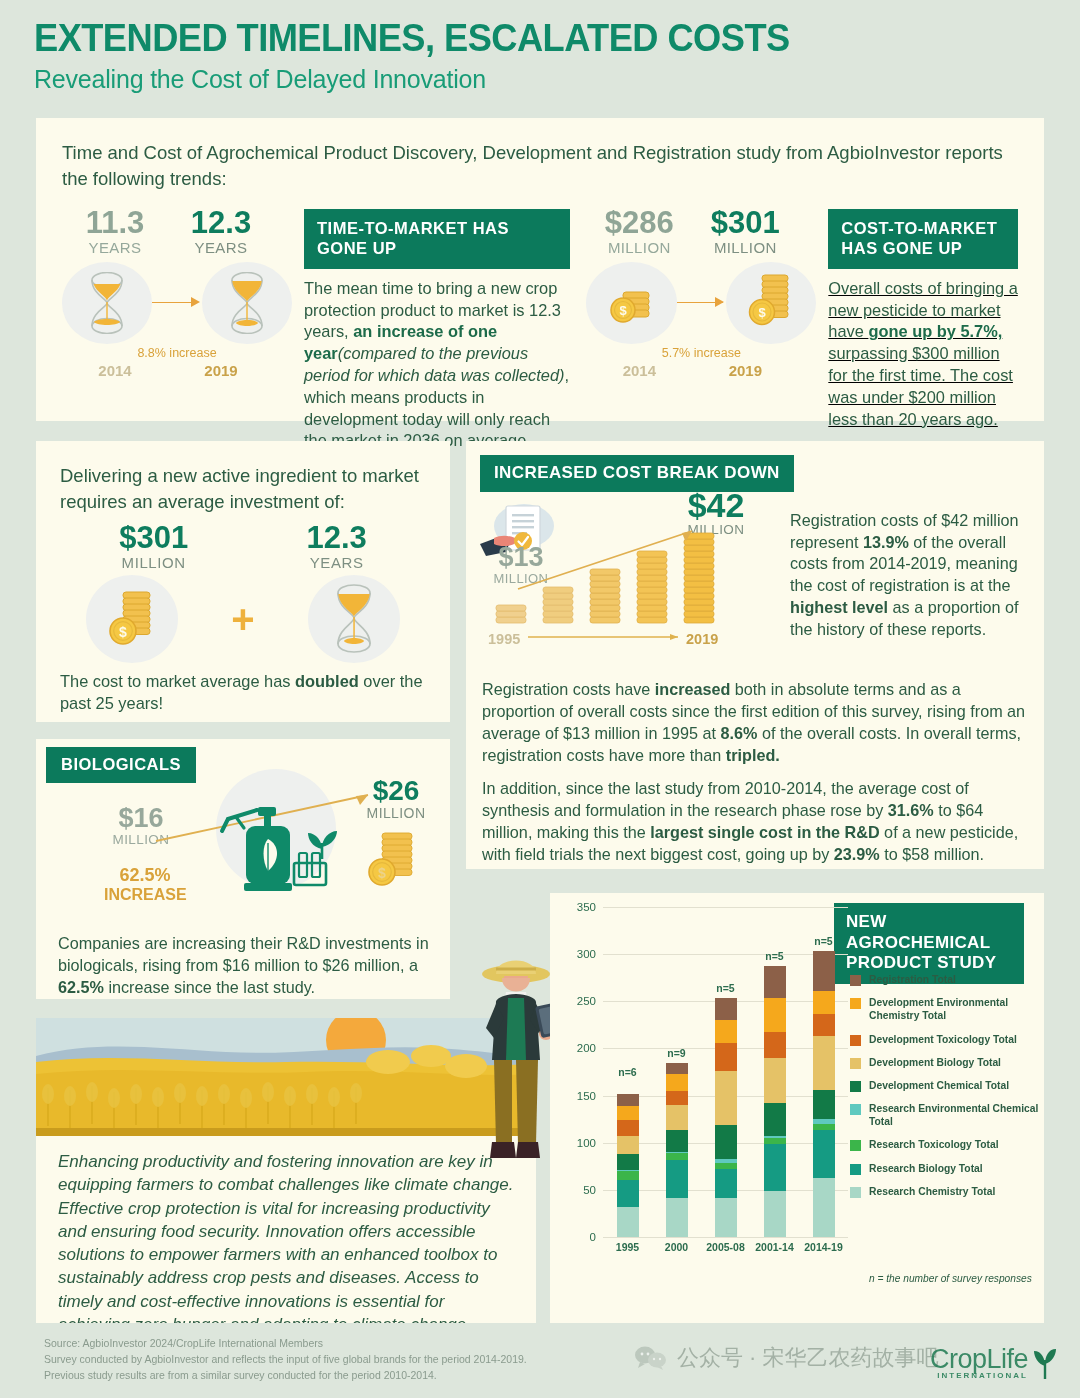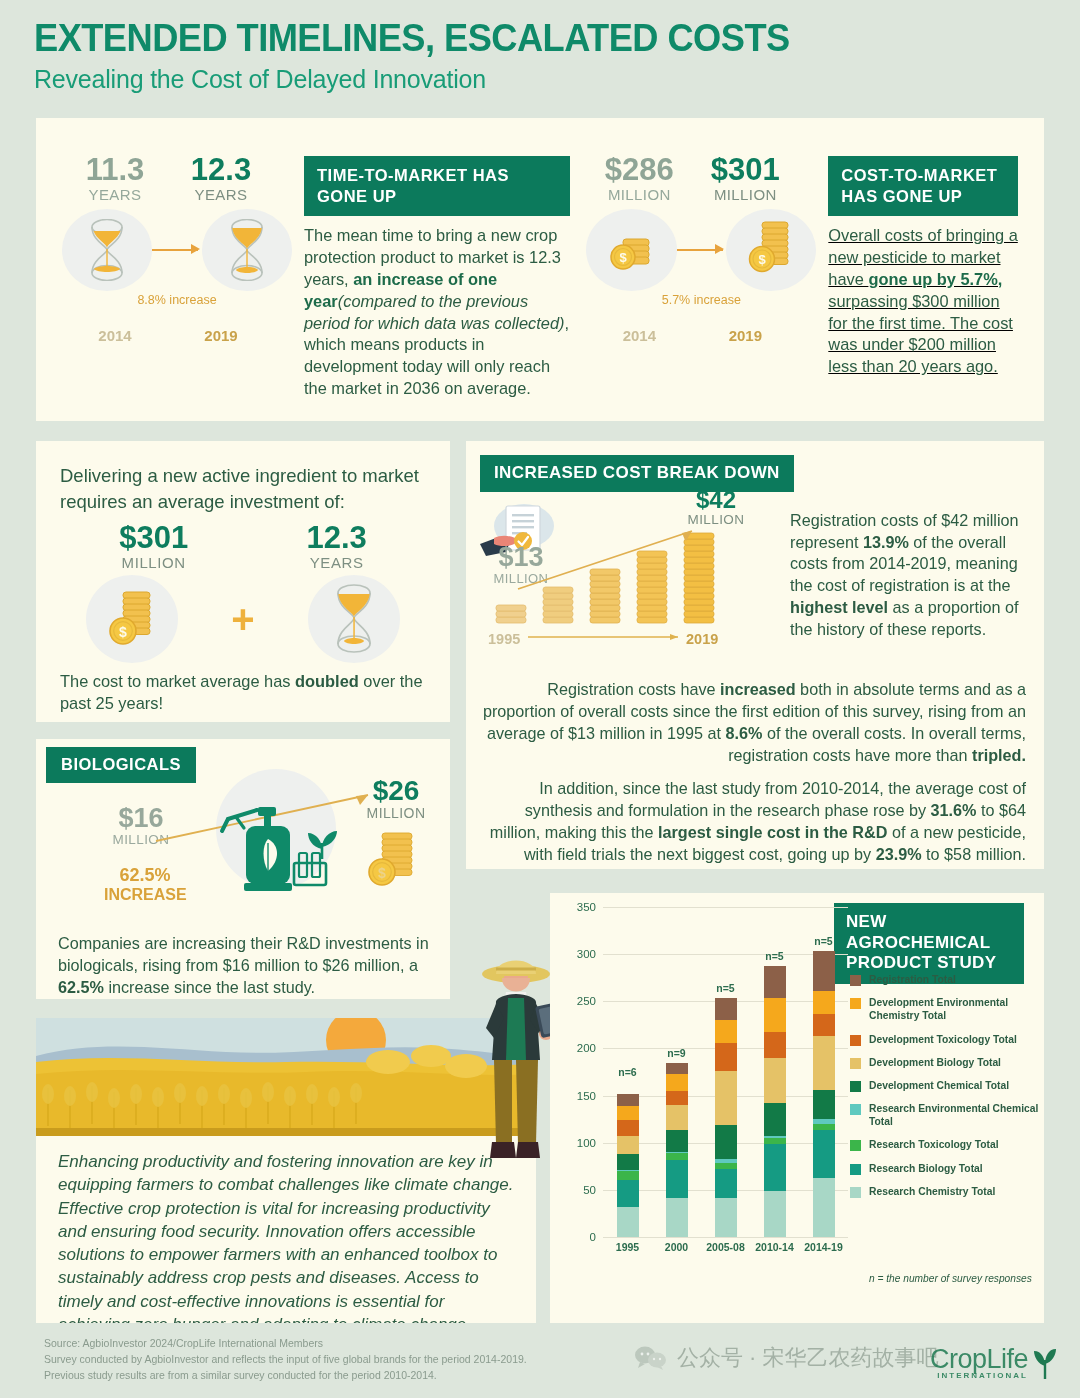--- a/index.html
+++ b/index.html
@@ -50,21 +50,21 @@
   .arrow-mid { width: 52px; height: 30px; position: relative; }
   .arrow-mid:after {
     content: ""; position: absolute; left: 0; top: 14px; width: 46px; height: 1.6px;
     background: #e8a33d;
   }
   .arrow-mid:before {
     content: ""; position: absolute; right: 2px; top: 9px;
     border-left: 9px solid #e8a33d; border-top: 5.5px solid transparent; border-bottom: 5.5px solid transparent;
   }
   .incr { text-align: center; font-size: 12.5px; color: #d9a23a; margin-top: 2px; }
-  .yearrow { display: flex; margin-top: 20px; align-items: center; }
+  .yearrow { display: flex; margin-top: 2px; align-items: center; }
   .yearrow span { width: 106px; text-align: center; font-size: 15px; color: #c9a24a; font-weight: bold; }
   .yearrow span.y1 { color: #cbbf9a; }
 
   .tagbox {
     background: #0c7a5c; color: #fff; font-size: 16.5px; font-weight: bold;
     letter-spacing: .5px; padding: 9px 13px 10px 13px; line-height: 1.25; display: inline-block;
   }
   .body-txt { font-size: 16.4px; color: #2c5c43; line-height: 1.33; margin-top: 9px; }
   .body-txt b { color: #1d6b4a; }
   .body-txt i { font-style: italic; }
@@ -80,21 +80,21 @@
   .plus { font-size: 40px; color: #eeb13c; font-weight: bold; line-height: 1; }
   .inv-foot { font-size: 16.4px; color: #2c5c43; line-height: 1.34; margin-top: 8px; }
 
   
   #panel-break { left: 466px; top: 441px; width: 578px; height: 428px; padding: 0; }
   .bk-tag { background: #0c7a5c; color:#fff; font-size: 17px; font-weight: bold; letter-spacing: .4px;
             padding: 8px 14px 9px 14px; display:inline-block; margin: 14px 0 0 14px; }
   .bk-top { display: flex; padding: 0 14px; }
   .bk-chart { width: 300px; position: relative; height: 175px; }
   .bk-text { flex: 1; font-size: 16.2px; color: #2c5c43; line-height: 1.34; padding: 18px 4px 0 10px; }
-  .bk-para { font-size: 16.2px; color: #2c5c43; line-height: 1.35; padding: 0 18px 0 16px; margin-top: 12px; text-align: right; }
+  .bk-para { font-size: 16.2px; color: #2c5c43; line-height: 1.35; padding: 0 18px 0 16px; margin-top: 12px; }
 
   
   #panel-bio { left: 36px; top: 739px; width: 414px; height: 260px; padding: 0; }
   .bio-tag { background:#0c7a5c; color:#fff; font-size:16.5px; font-weight:bold; letter-spacing:.5px;
              padding: 8px 15px 9px 15px; display:inline-block; margin: 8px 0 0 10px; }
   .bio-body { position: relative; height: 150px; }
   .bio-foot { font-size: 16.2px; color: #2c5c43; line-height: 1.35; padding: 0 18px 14px 22px; }
 
   
   #panel-quote { left: 36px; top: 1018px; width: 500px; height: 305px; overflow: hidden; }
@@ -143,20 +143,21 @@
 <body>
 
 <div class="page">
 
   <div class="hdr">
     <h1>EXTENDED TIMELINES, ESCALATED COSTS</h1>
     <h2>Revealing the Cost of Delayed Innovation</h2>
   </div>
 
   <div class="card" id="panel-top">
+    <div class="intro">Time and Cost of Agrochemical Product Discovery, Development and Registration study from AgbioInvestor reports the following trends:</div>
 
     <div class="stat-row">
 
       <div class="pairblock" style="width:230px;">
         <div class="pair-nums">
           <div class="numbox past">
             <div class="big">11.3</div>
             <div class="unit">YEARS</div>
           </div>
           <div class="numbox now">
@@ -322,21 +323,21 @@
           <circle cx="43" cy="41" r="9" fill="#f0b83c"></circle>
           <path d="M38.5 41.5 L42 45 L48 37" stroke="#fff" stroke-width="2.2" fill="none" stroke-linecap="round" stroke-linejoin="round"></path>
         </svg>
 
         <div style="position:absolute;left:8px;top:52px;text-align:center;width:66px;">
           <div style="font-size:27px;font-weight:bold;color:#97a89b;line-height:1;">$13</div>
           <div style="font-size:13px;color:#9aa99e;letter-spacing:.4px;">MILLION</div>
         </div>
 
         <div style="position:absolute;left:196px;top:-4px;text-align:center;width:80px;">
-          <div style="font-size:24px;font-weight:bold;color:#0e7d5e;line-height:1;">$42</div>
+          <div style="font-size:34px;font-weight:bold;color:#0e7d5e;line-height:1;">$42</div>
           <div style="font-size:13.5px;color:#7d8f82;letter-spacing:.4px;">MILLION</div>
         </div>
 
         <div class="growcoins">
           <svg width="260" height="120" viewBox="0 0 260 120">
             <g>
 
               <g transform="translate(8,92)">
                 <rect x="0" y="0" width="30" height="6" rx="2.6" fill="#f0d08e" stroke="#e3bd6e" stroke-width=".8"></rect>
                 <rect x="0" y="-6" width="30" height="6" rx="2.6" fill="#f0d08e" stroke="#e3bd6e" stroke-width=".8"></rect>
@@ -635,21 +636,21 @@
               <div class="seg" style="height: 22.6286px; background: rgb(245, 168, 28);"></div>
               <div class="seg" style="height: 39.6px; background: rgb(140, 96, 72);"></div>
               <div class="nlab" style="bottom: 289.686px;">n=5</div>
             </div>
           </div>
         </div>
       <div class="xaxis" id="x-axis">
           <span>1995</span>
           <span>2000</span>
           <span>2005-08</span>
-          <span>2010-14</span>
+          <span>2001-14</span>
           <span>2014-19</span>
         </div>
     </div>
     <div class="legend" id="chart-legend">
         <div class="leg-item">
           <span class="sw" style="background: rgb(140, 96, 72);"></span>
           <span class="leg-lbl">Registration Total</span>
         </div>
         <div class="leg-item">
           <span class="sw" style="background: rgb(245, 168, 28);"></span>

